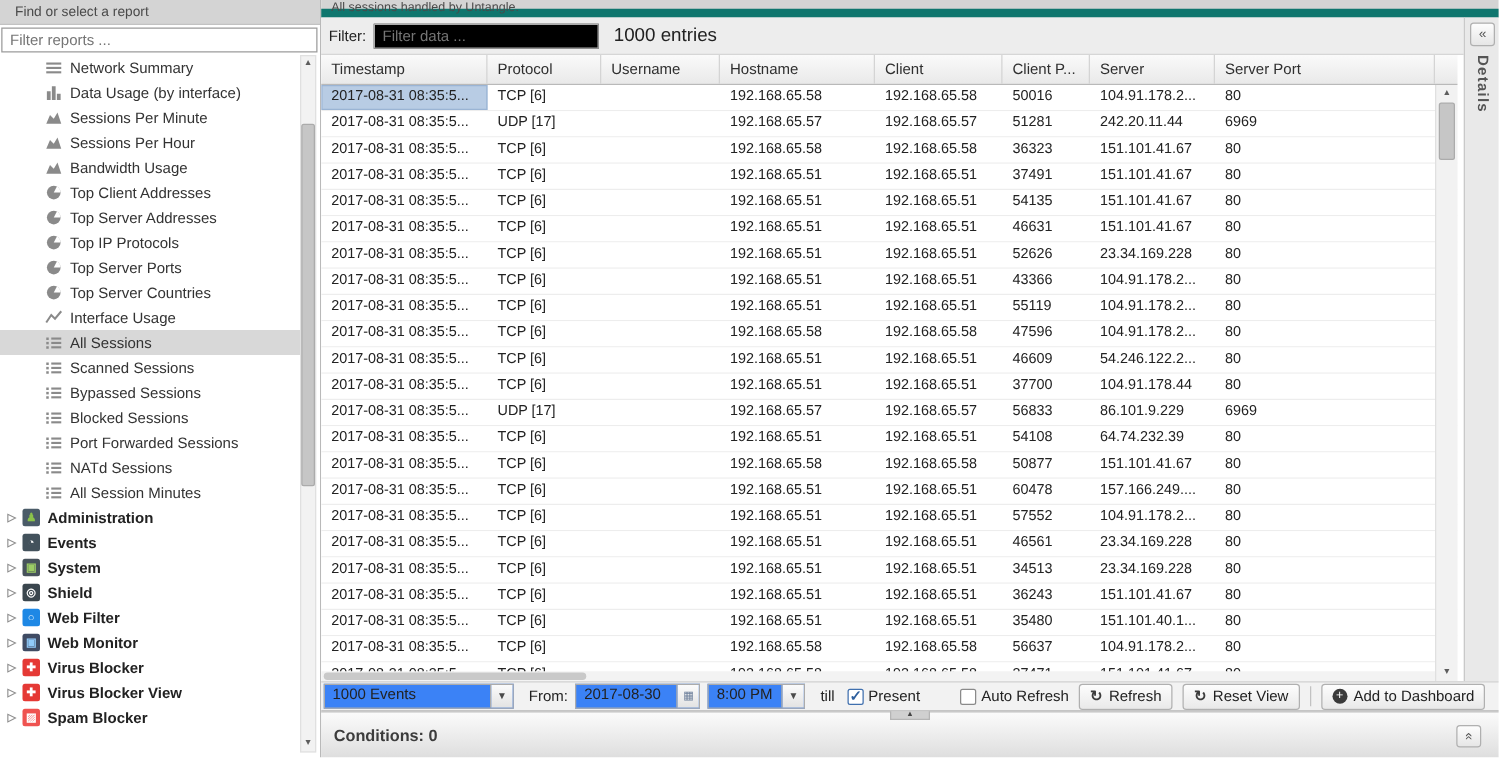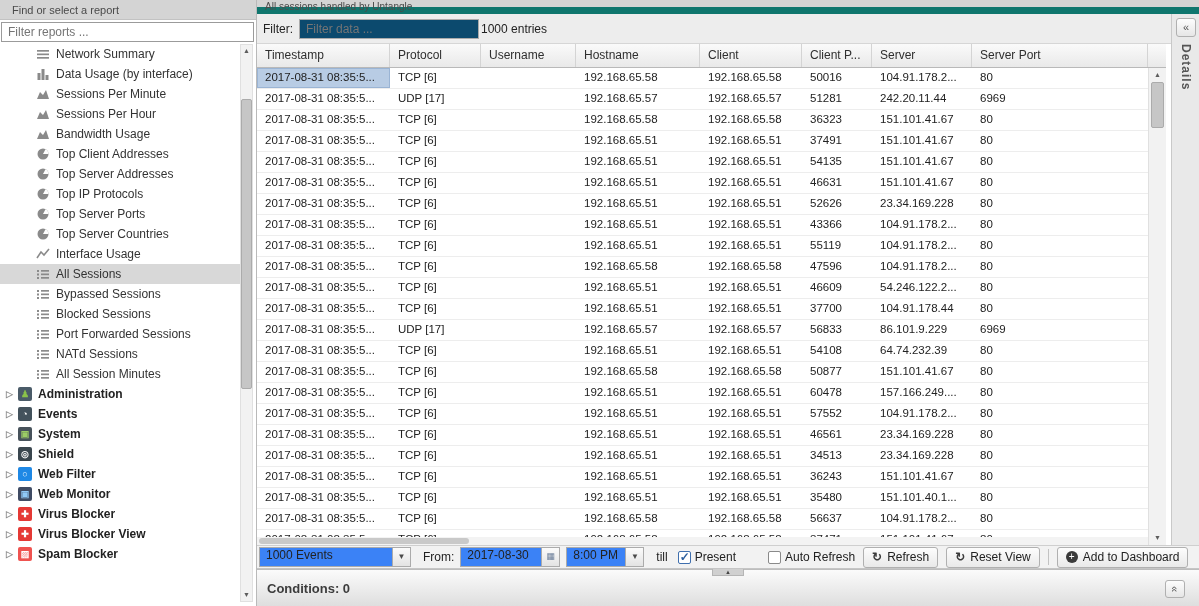--- a/index.html
+++ b/index.html
@@ -21,22 +21,22 @@
   
   .sb-scroll { position:absolute; right:3px; top:44px; width:13px; height:558px; background:#f2f2f2; border:1px solid #e0e0e0; }
   .sb-scroll .arrow { position:absolute; left:0; width:11px; height:12px; color:#5d5d5d; font-size:7px; text-align:center; line-height:12px; }
   .sb-thumb { position:absolute; left:0; top:54px; width:11px; height:290px; background:#c6c6c6; border:1px solid #ababab; border-radius:2px; }
 
   
   #main { position:absolute; left:257px; top:0; width:942px; height:606px; }
   .desc-bar { position:absolute; left:0; top:0; width:942px; height:14px; background:#d4d4d4; border-bottom:7px solid #0f766e; font-size:10px; color:#4a4a4a; padding:1px 0 0 8px; }
   .filter-row { position:absolute; left:0; top:14px; width:914px; height:30px; background:#ededed; border-bottom:1px solid #d6d6d6; display:flex; align-items:center; }
   .filter-label { font-size:12px; color:#222; margin:0 6px 0 6px; }
-  .filter-input { width:180px; height:20px; border:1px solid #ababab; background:#0c4a6e; font-size:12px; color:#9a9a9a; padding:0 6px; font-family:"Liberation Sans",sans-serif; }
-  .entries { font-size:12px; color:#222; margin-left:2px; }
+  .filter-input { width:180px; height:20px; border:1px solid #ababab; background:#000000; font-size:12px; color:#9a9a9a; padding:0 6px; font-family:"Liberation Sans",sans-serif; }
+  .entries { font-size:15px; color:#222; margin-left:12px; }
 
   
   .grid { position:absolute; left:0; top:44px; width:909px; height:501px; background:#fff; }
   .ghead { display:grid; grid-template-columns:133px 91px 95px 124px 102px 70px 100px 176px 18px; height:24px; background:linear-gradient(#fafafa,#e9e9e9); border-bottom:1px solid #b9b9b9; }
   .ghead .hc { font-size:12px; color:#2f2f2f; padding:4px 0 0 8px; border-right:1px solid #d4d4d4; overflow:hidden; white-space:nowrap; cursor:pointer; }
   .gbody { position:relative; height:477px; overflow:hidden; }
   .grow { display:grid; grid-template-columns:133px 91px 95px 124px 102px 70px 100px 176px; height:21px; border-bottom:1px solid #ededed; background:#fff; cursor:pointer; }
   .grow .c { font-size:11.5px; color:#222; padding:3px 0 0 8px; white-space:nowrap; overflow:hidden; }
   .grow .c.selcell { background:#b8cce4; outline:1px solid #9ab4d4; outline-offset:-1px; }
   
@@ -185,20 +185,33 @@
             <svg width="14" height="14">
               <rect x="1" y="3" width="2" height="2" fill="#8a8a8a"></rect>
               <rect x="5" y="3" width="8" height="1.7" fill="#8a8a8a"></rect>
               <rect x="1" y="6.5" width="2" height="2" fill="#8a8a8a"></rect>
               <rect x="5" y="6.5" width="8" height="1.7" fill="#8a8a8a"></rect>
               <rect x="1" y="10" width="2" height="2" fill="#8a8a8a"></rect>
               <rect x="5" y="10" width="8" height="1.7" fill="#8a8a8a"></rect>
             </svg>
           </span>
     <span class="tlabel">All Sessions</span>
+  </div>
+        <div class="tree-item">
+    <span class="ticon">
+            <svg width="14" height="14">
+              <rect x="1" y="3" width="2" height="2" fill="#8a8a8a"></rect>
+              <rect x="5" y="3" width="8" height="1.7" fill="#8a8a8a"></rect>
+              <rect x="1" y="6.5" width="2" height="2" fill="#8a8a8a"></rect>
+              <rect x="5" y="6.5" width="8" height="1.7" fill="#8a8a8a"></rect>
+              <rect x="1" y="10" width="2" height="2" fill="#8a8a8a"></rect>
+              <rect x="5" y="10" width="8" height="1.7" fill="#8a8a8a"></rect>
+            </svg>
+          </span>
+    <span class="tlabel">Scanned Sessions</span>
   </div>
         <div class="tree-item">
     <span class="ticon">
             <svg width="14" height="14">
               <rect x="1" y="3" width="2" height="2" fill="#8a8a8a"></rect>
               <rect x="5" y="3" width="8" height="1.7" fill="#8a8a8a"></rect>
               <rect x="1" y="6.5" width="2" height="2" fill="#8a8a8a"></rect>
               <rect x="5" y="6.5" width="8" height="1.7" fill="#8a8a8a"></rect>
               <rect x="1" y="10" width="2" height="2" fill="#8a8a8a"></rect>
               <rect x="5" y="10" width="8" height="1.7" fill="#8a8a8a"></rect>

